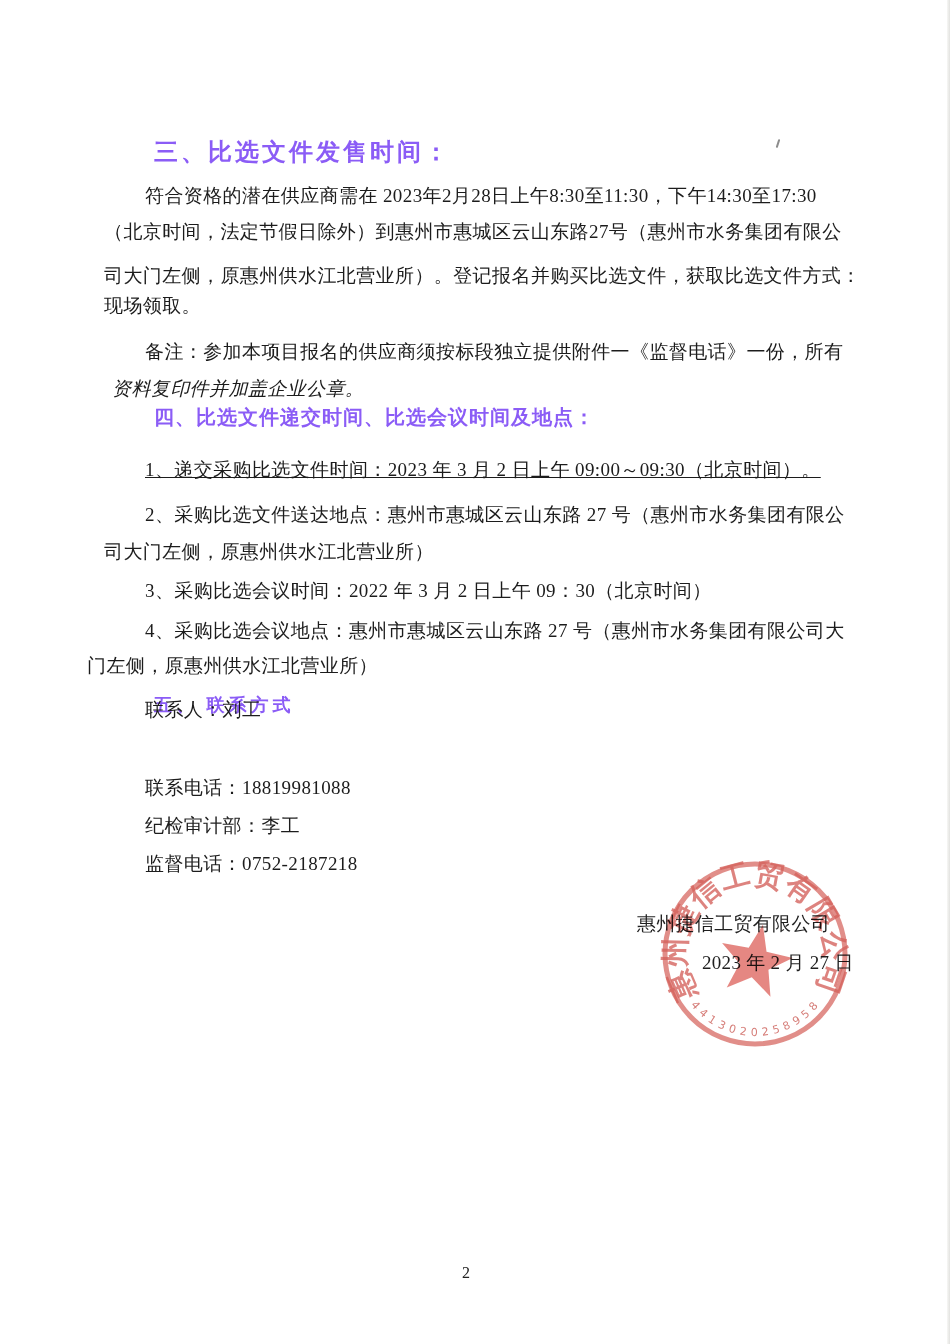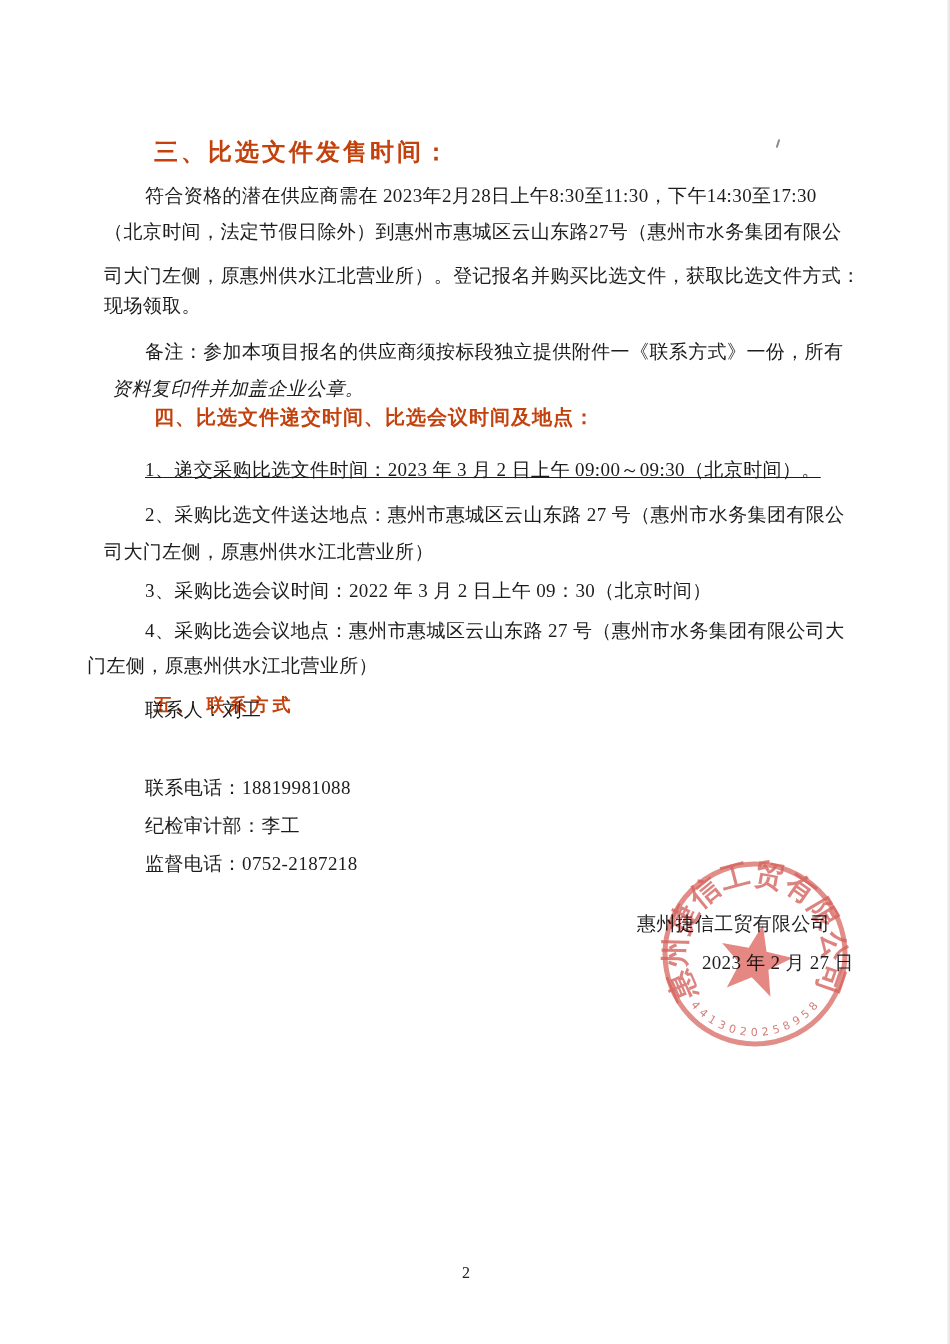--- a/index.html
+++ b/index.html
@@ -15,21 +15,21 @@
     position:absolute;
     font-size:19px;
     line-height:1.15;
     letter-spacing:0.4px;
     white-space:nowrap;
     color:#1c1c1c;
   }
   .heading{
     position:absolute;
     font-weight:bold;
-    color:#c2410c;
+    color:#8b5cf6;
     white-space:nowrap;
     line-height:1.1;
   }
   .h3{left:154px;top:139px;font-size:24px;letter-spacing:3px;}
   .h4{left:154px;top:406px;font-size:20px;letter-spacing:1px;}
   .h5{left:154px;top:696px;font-size:18px;letter-spacing:4px;}
   .signoff{
     position:absolute;
     font-size:19px;
     letter-spacing:0.3px;
@@ -72,21 +72,21 @@
 <div class="page">
 
   <div class="scan-artifact"></div>
   <div class="scan-edge"></div>
 
   <div class="heading h3">三、比选文件发售时间：</div>
   <div class="line" style="left:145px;top:185px;">符合资格的潜在供应商需在 2023年2月28日上午8:30至11:30，下午14:30至17:30</div>
   <div class="line" style="left:104px;top:221px;">（北京时间，法定节假日除外）到惠州市惠城区云山东路27号（惠州市水务集团有限公</div>
   <div class="line" style="left:104px;top:258px;margin-top:7px;">司大门左侧，原惠州供水江北营业所）。登记报名并购买比选文件，获取比选文件方式：</div>
   <div class="line" style="left:104px;top:295px;">现场领取。</div>
-  <div class="line" style="left:145px;top:341px;">备注：参加本项目报名的供应商须按标段独立提供附件一《联系方式》一份，所有</div>
+  <div class="line" style="left:145px;top:341px;">备注：参加本项目报名的供应商须按标段独立提供附件一《监督电话》一份，所有</div>
   <div class="line" style="left:112px;top:378px;font-style:italic;">资料复印件并加盖企业公章。</div>
 
   <div class="heading h4">四、比选文件递交时间、比选会议时间及地点：</div>
   <div class="line" style="left:145px;top:459px;text-decoration:underline;">1、递交采购比选文件时间：2023 年 3 月 2 日上午 09:00～09:30（北京时间）。</div>
   <div class="line" style="left:145px;top:504px;">2、采购比选文件送达地点：惠州市惠城区云山东路 27 号（惠州市水务集团有限公</div>
   <div class="line" style="left:104px;top:541px;">司大门左侧，原惠州供水江北营业所）</div>
   <div class="line" style="left:145px;top:580px;">3、采购比选会议时间：2022 年 3 月 2 日上午 09：30（北京时间）</div>
   <div class="line" style="left:145px;top:620px;">4、采购比选会议地点：惠州市惠城区云山东路 27 号（惠州市水务集团有限公司大</div>
   <div class="line" style="left:87px;top:657px;font-family:Liberation Mono, monospace;">门左侧，原惠州供水江北营业所）</div>
 

